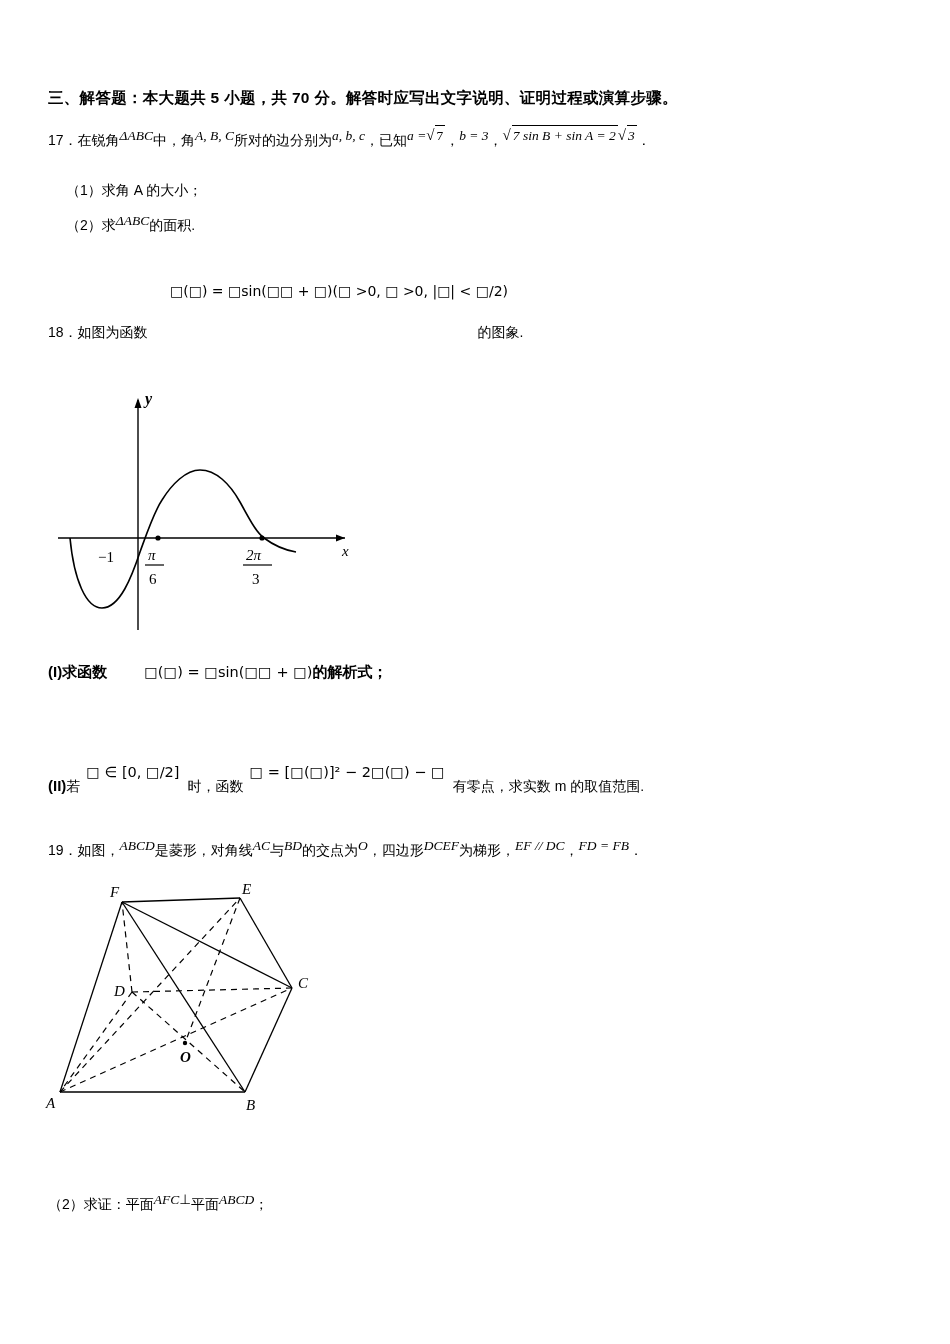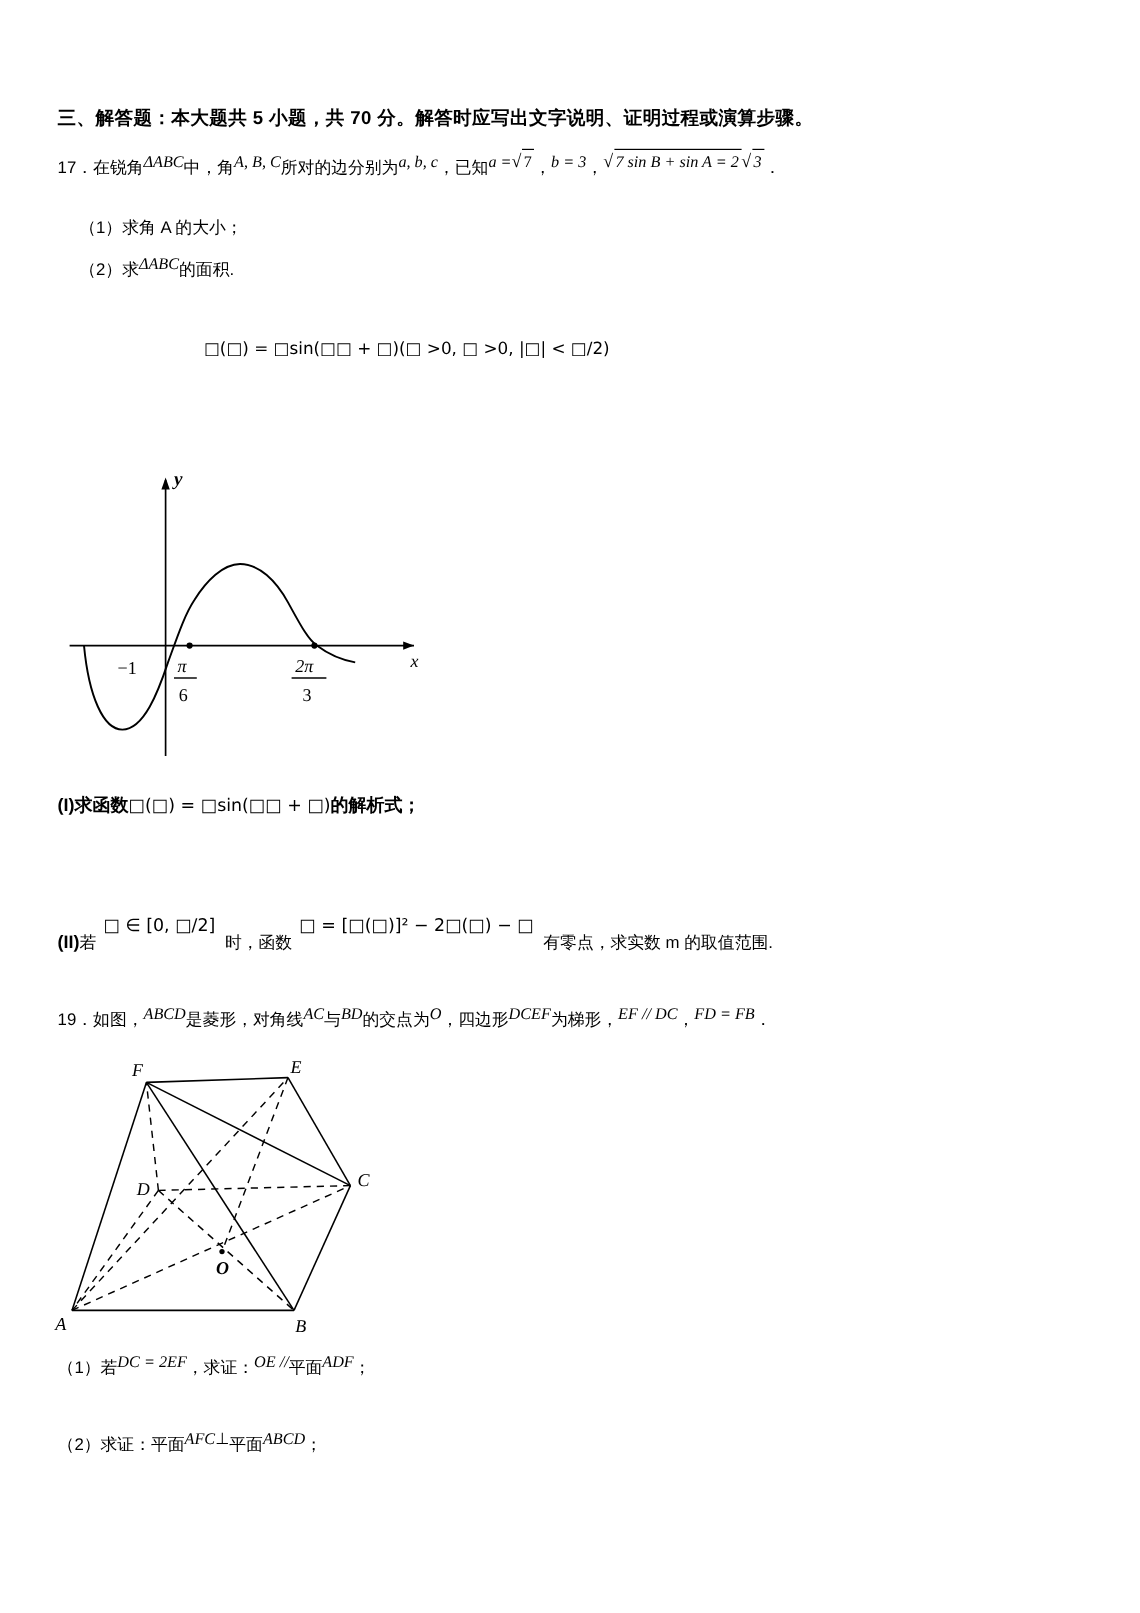--- a/index.html
+++ b/index.html
@@ -93,20 +93,23 @@
   <div class="q" id="q17-a">
     <span class="cn">（1）</span><span class="cn">求角 A 的大小；</span>
   </div>
 
   <div class="q" id="q17-b">
     <span class="cn">（2）</span><span class="cn">求</span><span class="up mi">ΔABC</span><span class="cn">的面积.</span>
   </div>
 
   <div id="q18-formula" class="placeholder">□(□) = □sin(□□ + □)(□ &gt;0, □ &gt;0, |□| &lt; □/2)</div>
 
+  <div class="q" id="q18-line">
+    <span class="cn">18．</span><span class="cn">如图为函数</span><span style="display:inline-block;width:330px;"></span><span class="cn">的图象.</span>
+  </div>
 
   <div id="graph-wrap">
     <svg width="340" height="260" viewBox="0 0 340 260">
 
       <line x1="18" y1="158" x2="305" y2="158" stroke="#000" stroke-width="1.4"></line>
       <polygon points="305,158 296,154.5 296,161.5" fill="#000"></polygon>
 
       <line x1="98" y1="250" x2="98" y2="20" stroke="#000" stroke-width="1.4"></line>
       <polygon points="98,18 94.5,28 101.5,28" fill="#000"></polygon>
 
@@ -130,21 +133,21 @@
       <line x1="105" y1="185" x2="124" y2="185" stroke="#000" stroke-width="1.2"></line>
       <text x="109" y="204" font-size="15">6</text>
 
       <text x="206" y="180" font-size="15" font-style="italic">2π</text>
       <line x1="203" y1="185" x2="232" y2="185" stroke="#000" stroke-width="1.2"></line>
       <text x="212" y="204" font-size="15">3</text>
     </svg>
   </div>
 
   <div class="q" id="q18-I">
-    <span class="cnb">(I)</span><span class="cnb">求函数</span><span class="placeholder" style="font-size:14.5px;">□(□) = □sin(□□ + □)</span><span class="cnb">的解析式；</span>
+    <span class="cnb">(I)</span><span class="cnb">求函数</span><span class="placeholder" style="font-size:14.5px;margin-left:37px;">□(□) = □sin(□□ + □)</span><span class="cnb">的解析式；</span>
   </div>
 
   <div class="q" id="q18-II">
     <span class="cnb">(II)</span><span class="cn">若</span><span class="placeholder" style="font-size:14.5px;position:relative;top:-14px;left:6px;">□ ∈ [0, □/2]</span><span class="cn" style="margin-left:14px;">时，函数</span><span class="placeholder" style="font-size:14.5px;position:relative;top:-14px;left:6px;">□ = [□(□)]² − 2□(□) − □</span><span class="cn" style="margin-left:14px;">有零点，求实数 m 的取值范围.</span>
   </div>
 
   <div class="q" id="q19">
     <span class="cn">19．</span><span class="cn">如图，</span><span class="up mi">ABCD</span><span class="cn">是菱形，对角线</span><span class="up mi">AC</span><span class="cn">与</span><span class="up mi">BD</span><span class="cn">的交点为</span><span class="up mi">O</span><span class="cn">，四边形</span><span class="up mi">DCEF</span><span class="cn">为梯形，</span><span class="up mi sm">EF // DC</span><span class="cn">，</span><span class="up mi">FD = FB</span><span class="cn">．</span>
   </div>
 
@@ -172,21 +175,18 @@
       <text x="70" y="17" font-size="15" font-style="italic">F</text>
       <text x="202" y="14" font-size="15" font-style="italic">E</text>
       <text x="74" y="116" font-size="15" font-style="italic">D</text>
       <text x="258" y="108" font-size="15" font-style="italic">C</text>
       <text x="140" y="182" font-size="15" font-style="italic" font-weight="bold">O</text>
       <text x="6" y="228" font-size="15" font-style="italic">A</text>
       <text x="206" y="230" font-size="15" font-style="italic">B</text>
     </svg>
   </div>
 
-  <div class="q" id="q19-a">
-    <span class="cn">（1）</span><span class="cn">若</span><span class="up mi">DC = 2EF</span><span class="cn">，求证：</span><span class="up mi">OE //</span><span class="cn">平面</span><span class="up mi">ADF</span><span class="cn">；</span>
-  </div>
 
   <div class="q" id="q19-b">
     <span class="cn">（2）</span><span class="cn">求证：平面</span><span class="up mi">AFC</span><span class="up">⊥</span><span class="cn">平面</span><span class="up mi">ABCD</span><span class="cn">；</span>
   </div>
 
 </div>
 
 </body></html>

